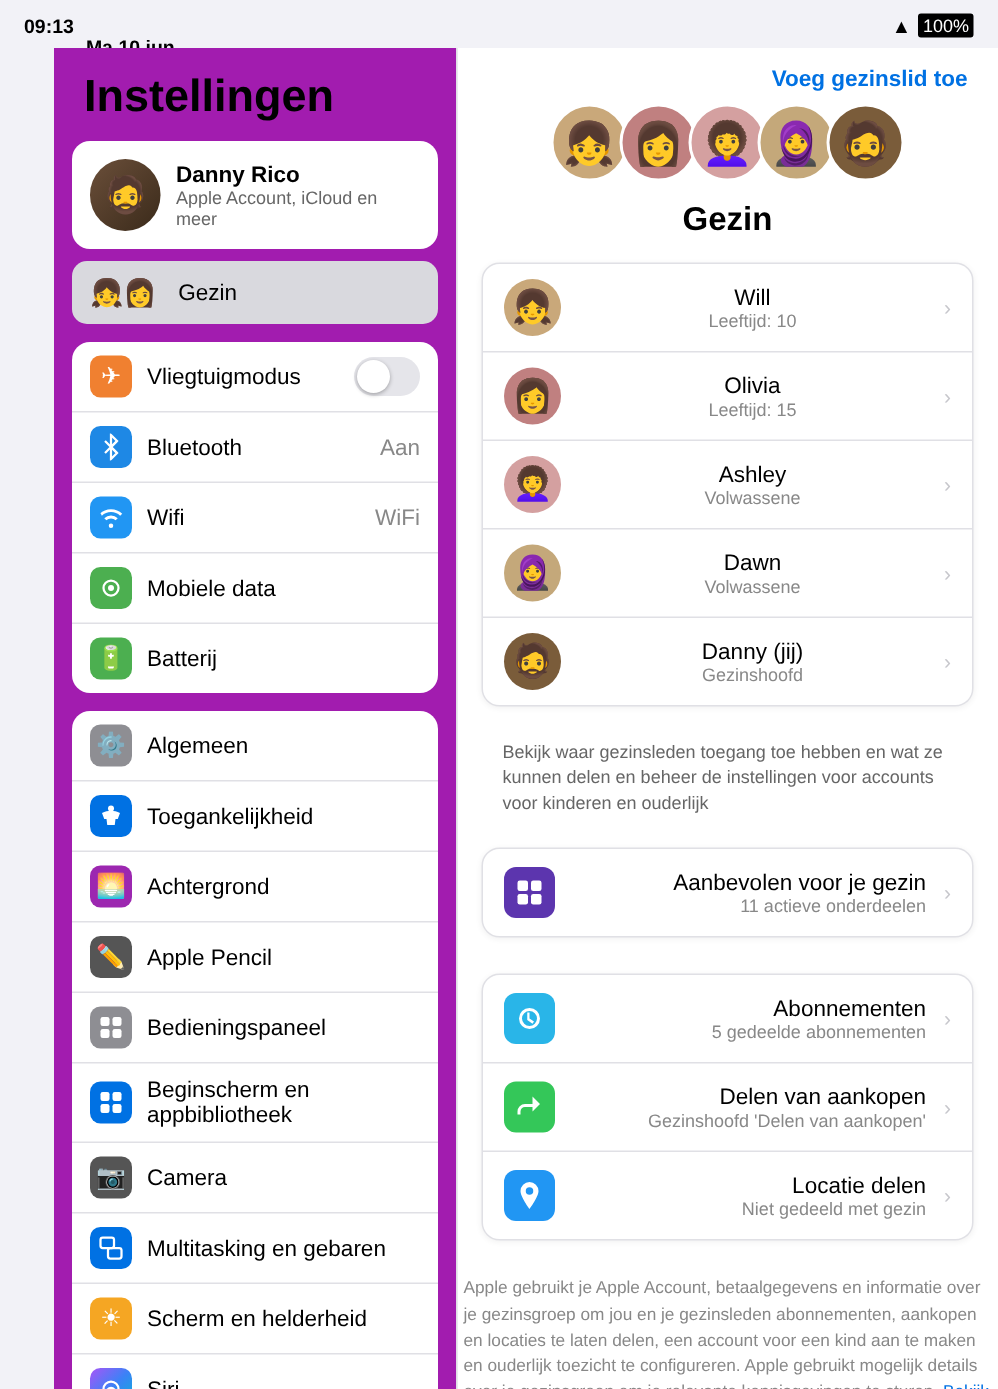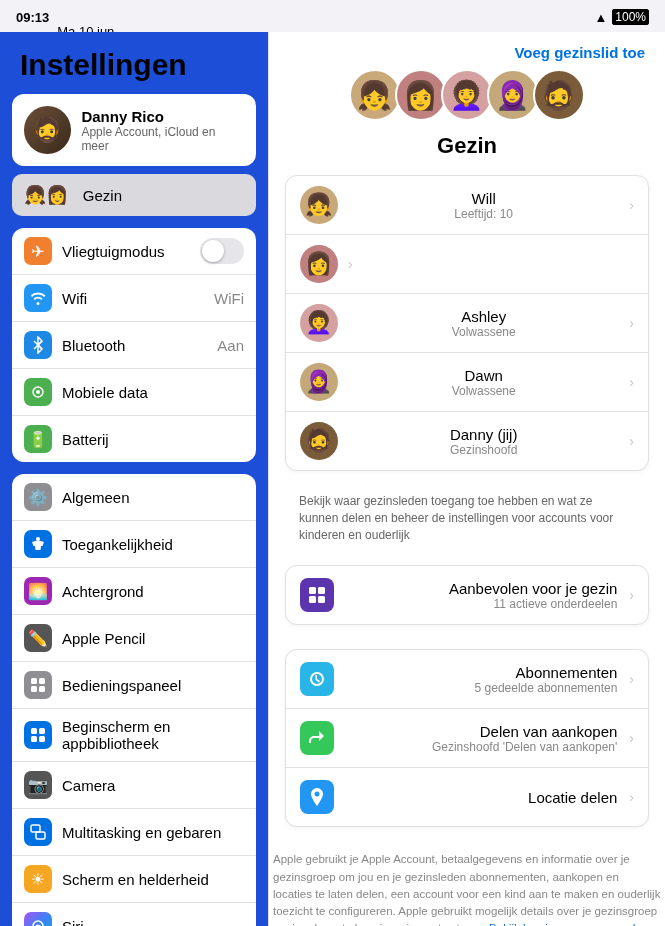--- a/index.html
+++ b/index.html
@@ -14,36 +14,37 @@
     
     .status-bar {
       display: flex;
       justify-content: space-between;
       align-items: center;
       padding: 6px 16px 4px;
       background: #f2f2f7;
       height: 32px;
     }
     .status-time { font-size: 13px; font-weight: 600; }
-    .status-date { font-size: 13px; font-weight: 400; margin-left: 4px; margin-top: 28px; }
+    .status-date { font-size: 13px; font-weight: 700; margin-left: 4px; margin-top: 28px; }
     .status-right { display: flex; align-items: center; gap: 5px; }
 
     
     .main-layout {
       display: flex;
       height: calc(926px - 32px);
     }
 
     
     .sidebar {
       width: 268px;
-      background: #1d4ed8;
+      background: #a21caf;
       overflow-y: auto;
       padding: 8px 0 16px;
       flex-shrink: 0;
+      margin-left: 36px;
     }
     .sidebar-title {
       font-size: 30px;
       font-weight: 700;
       color: #000;
       padding: 8px 20px 12px;
     }
     .account-card {
       background: #fff;
       border-radius: 12px;
@@ -296,38 +297,38 @@
 
       <div class="settings-item">
         <div class="settings-icon" style="background:#f08030;">✈</div>
         <span class="settings-label">Vliegtuigmodus</span>
         <div class="toggle">
             <div class="toggle-knob"></div>
           </div>
       </div>
 
       <div class="settings-item">
-        <div class="settings-icon" style="background:#2196f3;">
-          <svg width="16" height="14" viewBox="0 0 16 14" fill="none">
-              <path d="M8 11a1.5 1.5 0 110 3 1.5 1.5 0 010-3zm-4.5-3.5a6.4 6.4 0 019 0l-1.4 1.4a4.4 4.4 0 00-6.2 0L3.5 7.5zm-3-3a10.7 10.7 0 0115 0l-1.4 1.4a8.7 8.7 0 00-12.2 0L1 4z" fill="white"></path>
-            </svg>
-        </div>
-        <span class="settings-label">Wifi</span>
-        <span class="settings-value">WiFi</span>
-      </div>
-
-      <div class="settings-item">
         <div class="settings-icon" style="background:#1e88e5;">
           <svg width="12" height="18" viewBox="0 0 12 18" fill="white">
               <path d="M6 1l4 4-4 4V1zM6 9l4 4-4 4V9z" stroke="white" stroke-width="1.5" fill="none"></path>
               <path d="M2 5l8 8M2 13l8-8" stroke="white" stroke-width="1.5"></path>
             </svg>
         </div>
         <span class="settings-label">Bluetooth</span>
         <span class="settings-value">Aan</span>
+      </div>
+
+      <div class="settings-item">
+        <div class="settings-icon" style="background:#2196f3;">
+          <svg width="16" height="14" viewBox="0 0 16 14" fill="none">
+              <path d="M8 11a1.5 1.5 0 110 3 1.5 1.5 0 010-3zm-4.5-3.5a6.4 6.4 0 019 0l-1.4 1.4a4.4 4.4 0 00-6.2 0L3.5 7.5zm-3-3a10.7 10.7 0 0115 0l-1.4 1.4a8.7 8.7 0 00-12.2 0L1 4z" fill="white"></path>
+            </svg>
+        </div>
+        <span class="settings-label">Wifi</span>
+        <span class="settings-value">WiFi</span>
       </div>
 
       <div class="settings-item">
         <div class="settings-icon" style="background:#4caf50;">
           <svg width="16" height="16" viewBox="0 0 16 16" fill="white">
               <circle cx="8" cy="8" r="5" stroke="white" stroke-width="1.5" fill="none"></circle>
               <circle cx="8" cy="8" r="2" fill="white"></circle>
             </svg>
         </div>
         <span class="settings-label">Mobiele data</span>
@@ -434,20 +435,24 @@
       <div class="member-item">
         <div class="member-avatar" style="background:#c9a87a;">👧</div>
         <div class="member-info">
           <div class="member-name">Will</div>
           <div class="member-role">Leeftijd: 10</div>
         </div>
         <span class="chevron">›</span>
       </div>
       <div class="member-item">
         <div class="member-avatar" style="background:#c08080;">👩</div>
+        <div class="member-info">
+          <div class="member-name">Olivia</div>
+          <div class="member-role">Leeftijd: 15</div>
+        </div>
         <span class="chevron">›</span>
       </div>
       <div class="member-item">
         <div class="member-avatar" style="background:#d4a0a0;">👩‍🦱</div>
         <div class="member-info">
           <div class="member-name">Ashley</div>
           <div class="member-role">Volwassene</div>
         </div>
         <span class="chevron">›</span>
       </div>
@@ -517,20 +522,21 @@
         <span class="chevron">›</span>
       </div>
       <div class="action-item">
         <div class="action-icon" style="background:#2196f3;">
           <svg width="14" height="18" viewBox="0 0 14 18" fill="white">
               <path d="M7 0a6 6 0 016 6c0 4-6 12-6 12S1 10 1 6a6 6 0 016-6zm0 3.5a2.5 2.5 0 100 5 2.5 2.5 0 000-5z" fill="white"></path>
             </svg>
         </div>
         <div class="action-info">
           <div class="action-title">Locatie delen</div>
+          <div class="action-sub">Niet gedeeld met gezin</div>
         </div>
         <span class="chevron">›</span>
       </div>
     </div>
 
     <div class="privacy-notice">
       Apple gebruikt je Apple Account, betaalgegevens en informatie over je gezinsgroep om jou en je gezinsleden abonnementen, aankopen en locaties te laten delen, een account voor een kind aan te maken en ouderlijk toezicht te configureren. Apple gebruikt mogelijk details over je gezinsgroep om je relevante kennisgevingen te sturen. <a href="#">Bekijk hoe je gegevens worden beheerd...</a>
     </div>
   </div>
 </div>

